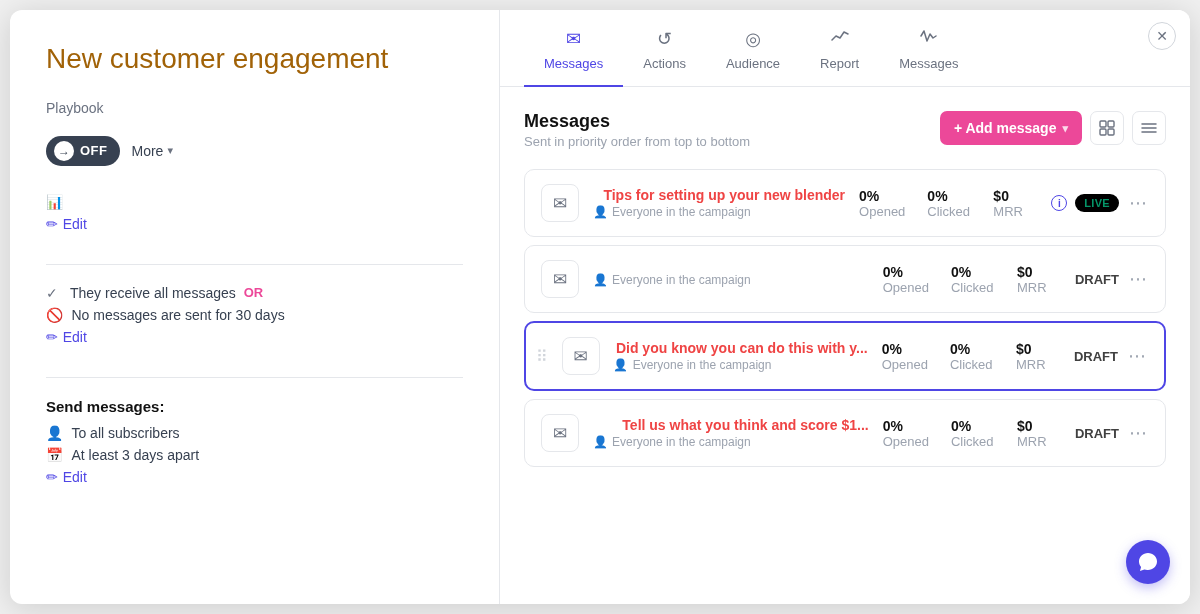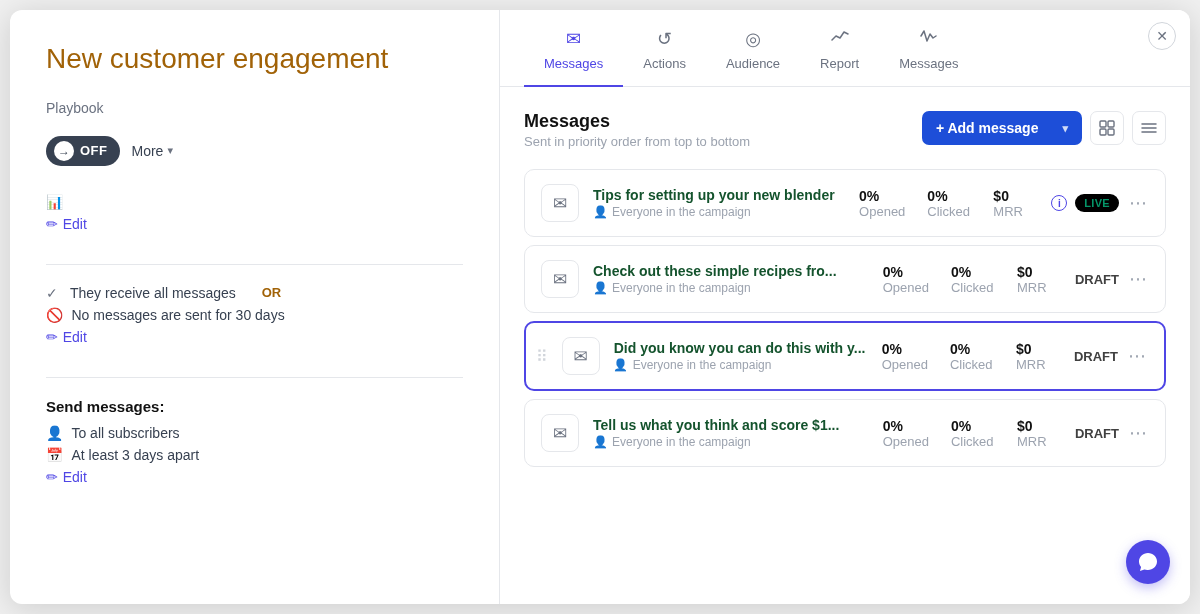--- a/index.html
+++ b/index.html
@@ -119,22 +119,22 @@
       align-items: center;
       gap: 5px;
       font-size: 14px;
       color: #4f46e5;
       cursor: pointer;
       margin-top: 6px;
     }
     .or-badge {
       font-size: 13px;
       font-weight: 600;
-      color: #a16207;
-      margin-left: 18px;
+      color: #ec4899;
+      margin-left: 0;
     }
     .divider-h {
       height: 1px;
       background: #e5e7eb;
       margin: 8px 0 20px;
     }
 
     
     .right-panel {
       flex: 1;
@@ -212,22 +212,22 @@
       margin-top: 2px;
     }
     .header-actions {
       display: flex;
       align-items: center;
       gap: 8px;
     }
     .add-message-btn {
       display: flex;
       align-items: center;
-      gap: 24px;
-      background: #1d4ed8;
+      gap: 6px;
+      background: #ec4899;
       color: #fff;
       border: none;
       border-radius: 7px;
       padding: 9px 14px;
       font-size: 14px;
       font-weight: 600;
       cursor: pointer;
     }
     .add-message-btn .dropdown-arrow {
       font-size: 11px;
@@ -285,24 +285,25 @@
       font-size: 17px;
       flex-shrink: 0;
     }
     .message-info {
       flex: 1;
       min-width: 0;
     }
     .message-name {
       font-size: 14px;
       font-weight: 700;
-      color: #14532d;
+      color: #ef4444;
       white-space: nowrap;
       overflow: hidden;
       text-overflow: ellipsis;
+      text-align: right;
     }
     .message-audience {
       font-size: 12px;
       color: #9ca3af;
       display: flex;
       align-items: center;
       gap: 4px;
       margin-top: 2px;
     }
     .stats-group {
@@ -539,21 +540,20 @@
           <div class="status-area">
             <div class="info-icon">i</div>
             <span class="badge-live">LIVE</span>
             <span class="more-actions">⋯</span>
           </div>
         </div>
 
         <div class="message-card">
           <div class="mail-icon-wrap">✉</div>
           <div class="message-info">
-            <div class="message-name">Check out these simple recipes fro...</div>
             <div class="message-audience">
               <span>👤</span>
               <span>Everyone in the campaign</span>
             </div>
           </div>
           <div class="stats-group">
             <div class="stat">
               <span class="stat-value">0%</span>
               <span class="stat-label">Opened</span>
             </div>

